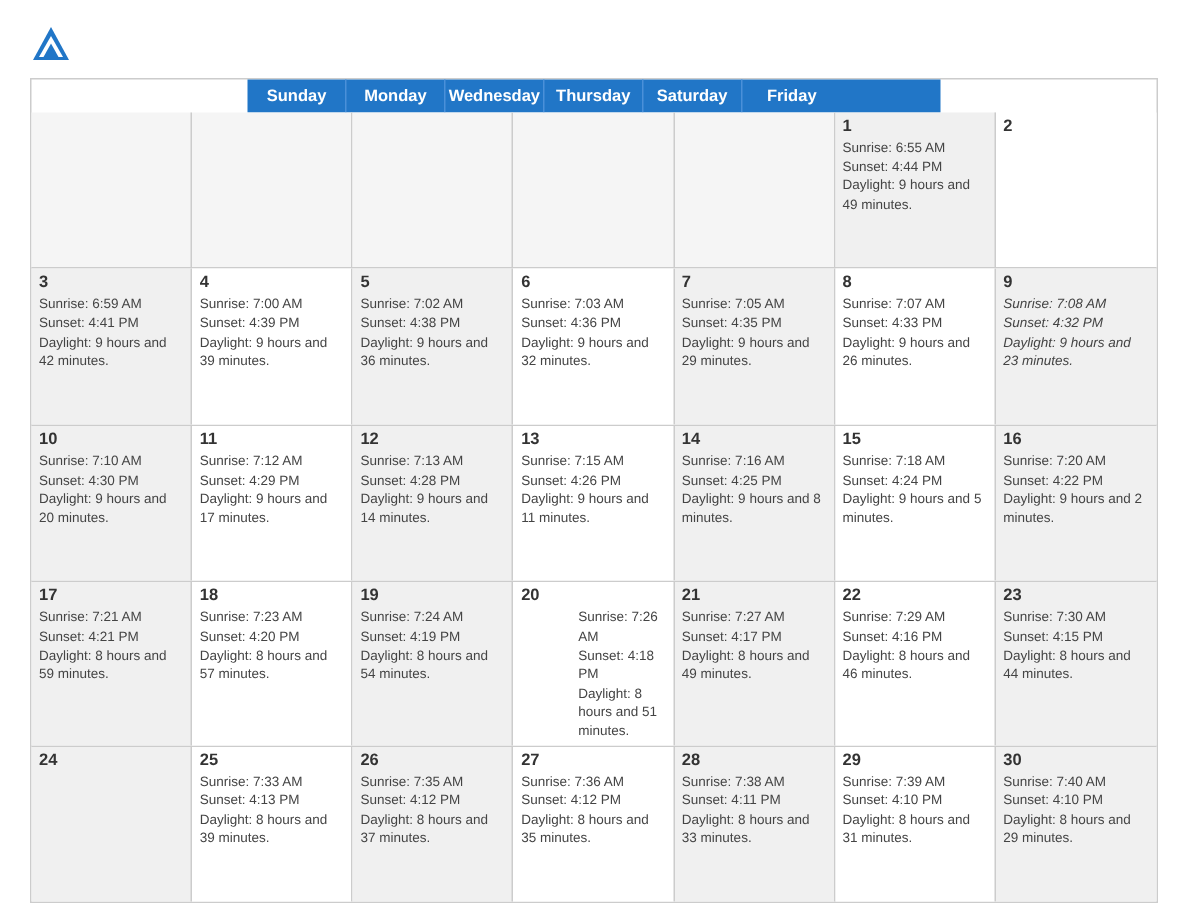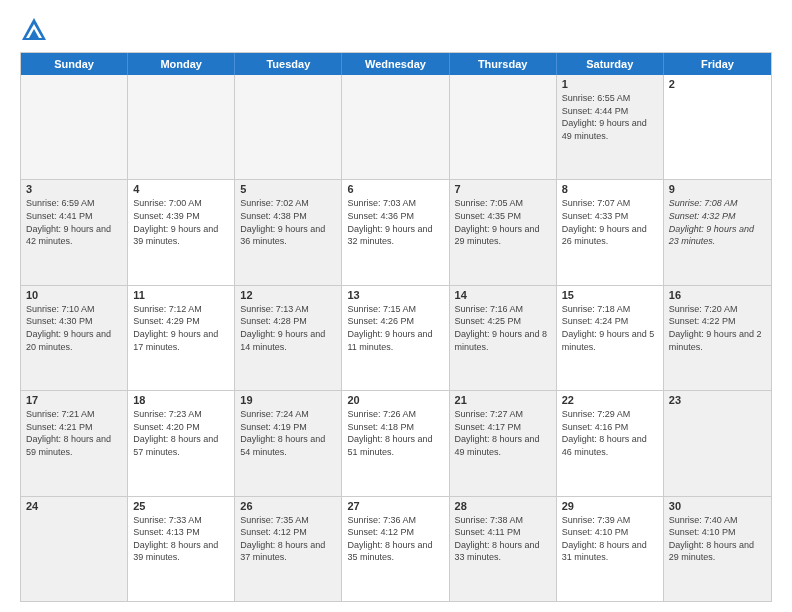--- a/index.html
+++ b/index.html
@@ -58,20 +58,21 @@
     .title-block h2 {
       font-size: 14px;
       font-weight: normal;
       color: #555;
     }
     .calendar {
       flex: 1;
       display: flex;
       flex-direction: column;
       border: 1px solid #ccc;
+      align-items: center;
     }
     .cal-header {
       display: grid;
       grid-template-columns: repeat(7, 1fr);
       background: #2176c7;
     }
     .cal-header-cell {
       color: #fff;
       font-size: 11px;
       font-weight: bold;
@@ -144,21 +145,20 @@
     <div class="title-block">
       <h1></h1>
       <h2></h2>
     </div>
   </div>
 
   <div class="calendar">
     <div class="cal-header" id="cal-header">
         <div class="cal-header-cell">Sunday</div>
         <div class="cal-header-cell">Monday</div>
-        <div class="cal-header-cell">Tuesday</div>
         <div class="cal-header-cell">Wednesday</div>
         <div class="cal-header-cell">Thursday</div>
         <div class="cal-header-cell">Saturday</div>
         <div class="cal-header-cell">Friday</div>
       </div>
     <div class="cal-body" id="cal-body">
         <div class="cal-row">
           <div class="cal-cell empty"></div>
           <div class="cal-cell empty"></div>
           <div class="cal-cell empty"></div>
@@ -276,38 +276,41 @@
 Daylight: 8 hours and 57 minutes.</div>
           </div>
           <div class="cal-cell shaded">
             <span class="day-num">19</span>
             <div class="day-info" style="white-space: pre-line;">Sunrise: 7:24 AM
 Sunset: 4:19 PM
 Daylight: 8 hours and 54 minutes.</div>
           </div>
           <div class="cal-cell">
             <span class="day-num">20</span>
-            <div class="day-info" style="white-space: pre-line;">Sunrise: 7:26 AM
+            <div class="day-info" style="white-space: pre-line; margin-left: 38px;">Sunrise: 7:26 AM
 Sunset: 4:18 PM
 Daylight: 8 hours and 51 minutes.</div>
           </div>
           <div class="cal-cell shaded">
             <span class="day-num">21</span>
             <div class="day-info" style="white-space: pre-line;">Sunrise: 7:27 AM
 Sunset: 4:17 PM
 Daylight: 8 hours and 49 minutes.</div>
           </div>
           <div class="cal-cell">
             <span class="day-num">22</span>
             <div class="day-info" style="white-space: pre-line;">Sunrise: 7:29 AM
 Sunset: 4:16 PM
 Daylight: 8 hours and 46 minutes.</div>
           </div>
           <div class="cal-cell shaded">
             <span class="day-num">23</span>
+            <div class="day-info" style="white-space: pre-line;">Sunrise: 7:30 AM
+Sunset: 4:15 PM
+Daylight: 8 hours and 44 minutes.</div>
           </div>
         </div>
         <div class="cal-row">
           <div class="cal-cell shaded">
             <span class="day-num">24</span>
           </div>
           <div class="cal-cell">
             <span class="day-num">25</span>
             <div class="day-info" style="white-space: pre-line;">Sunrise: 7:33 AM
 Sunset: 4:13 PM

